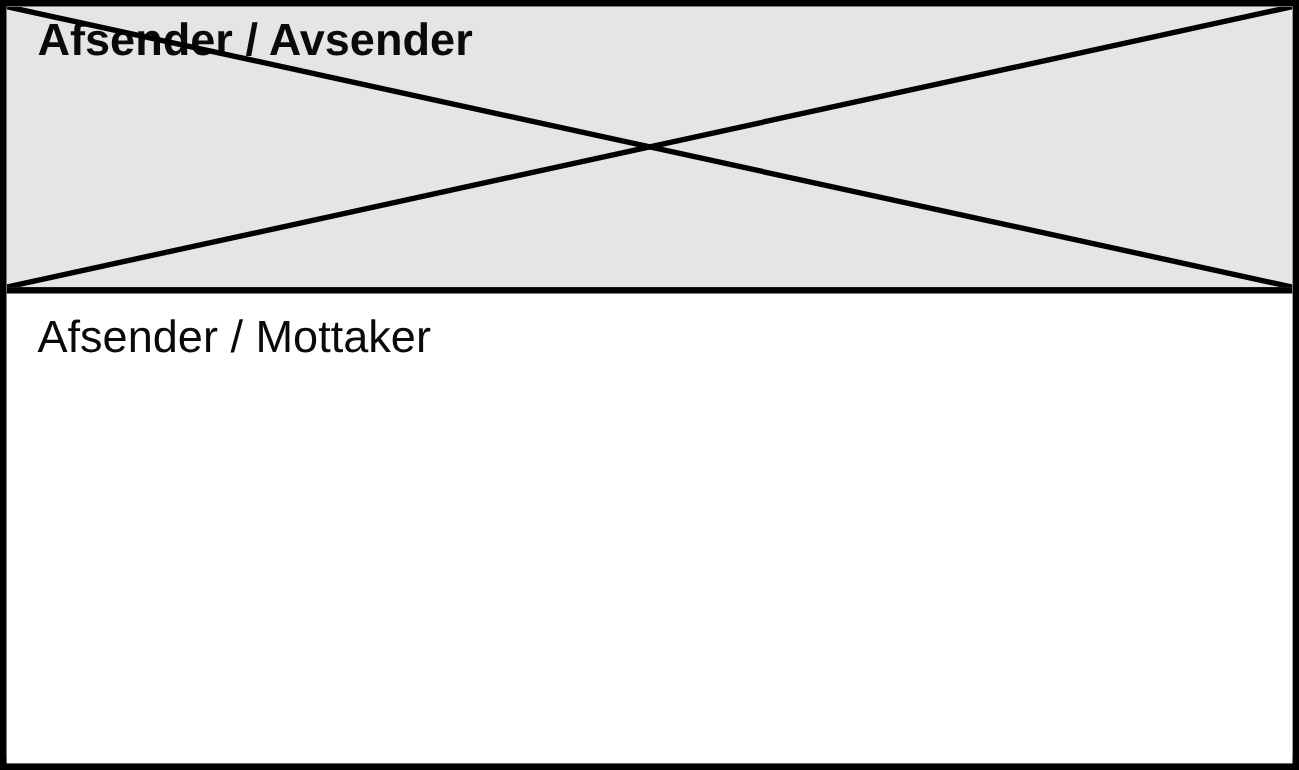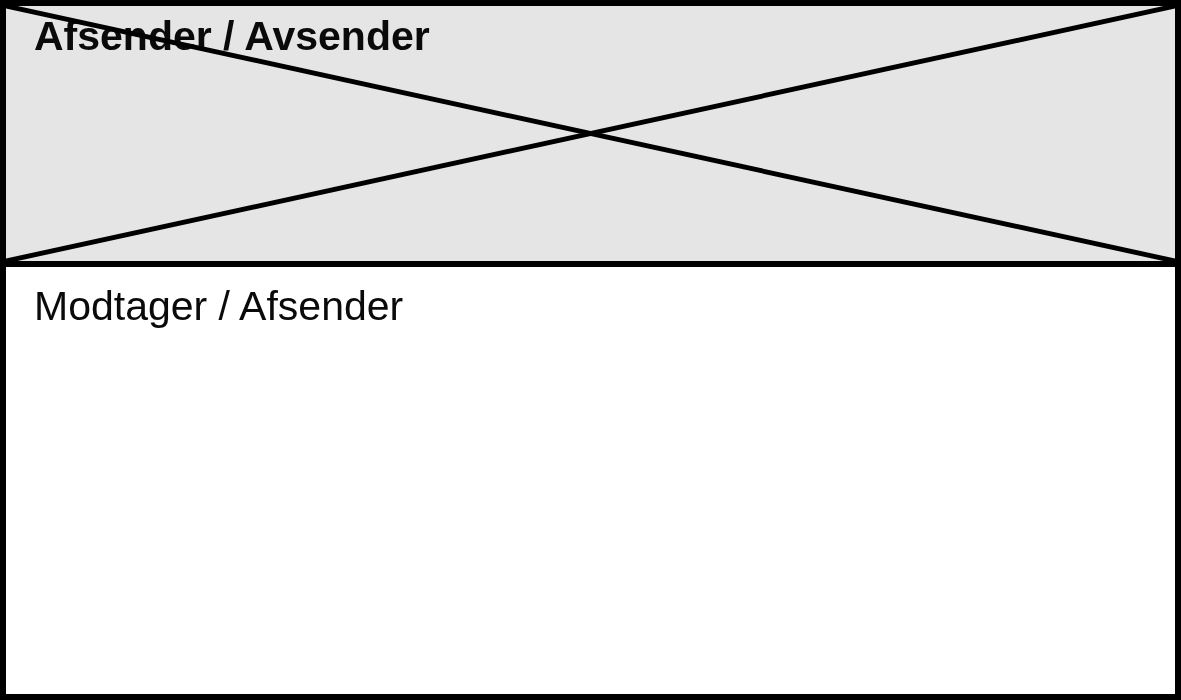--- a/index.html
+++ b/index.html
@@ -74,16 +74,16 @@
 
   <div class="sender-section">
     <div class="sender-label">Afsender / Avsender</div>
     <svg class="cross-overlay" width="100%" height="100%" viewBox="0 0 1169 261" preserveAspectRatio="none">
       <line x1="0" y1="0" x2="1169" y2="261" stroke="#000000" stroke-width="5"></line>
       <line x1="1169" y1="0" x2="0" y2="261" stroke="#000000" stroke-width="5"></line>
     </svg>
   </div>
 
   <div class="recipient-section">
-    <div class="recipient-label">Modtager / Afsender</div>
+    <div class="recipient-label">Afsender / Mottaker</div>
   </div>
 
 </div>
 
 </body></html>

